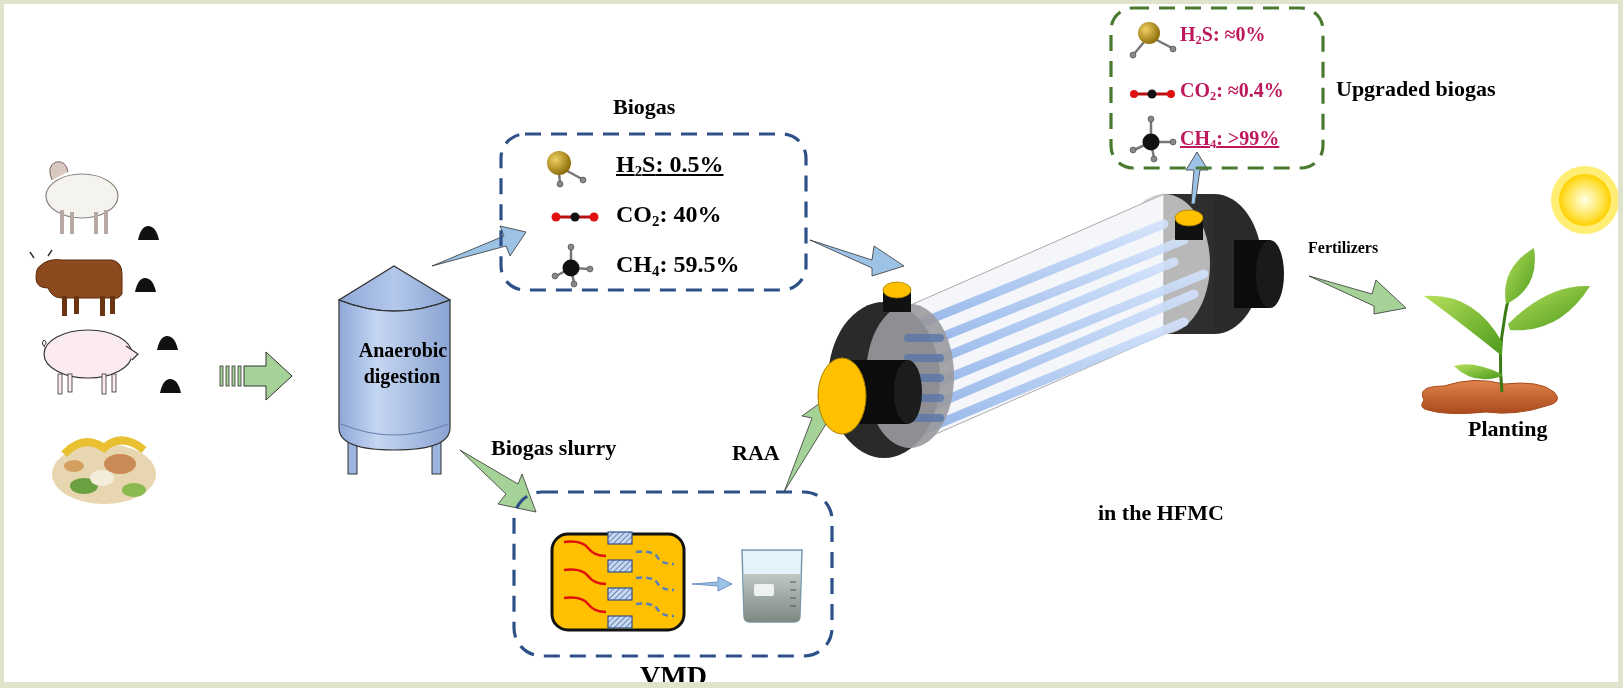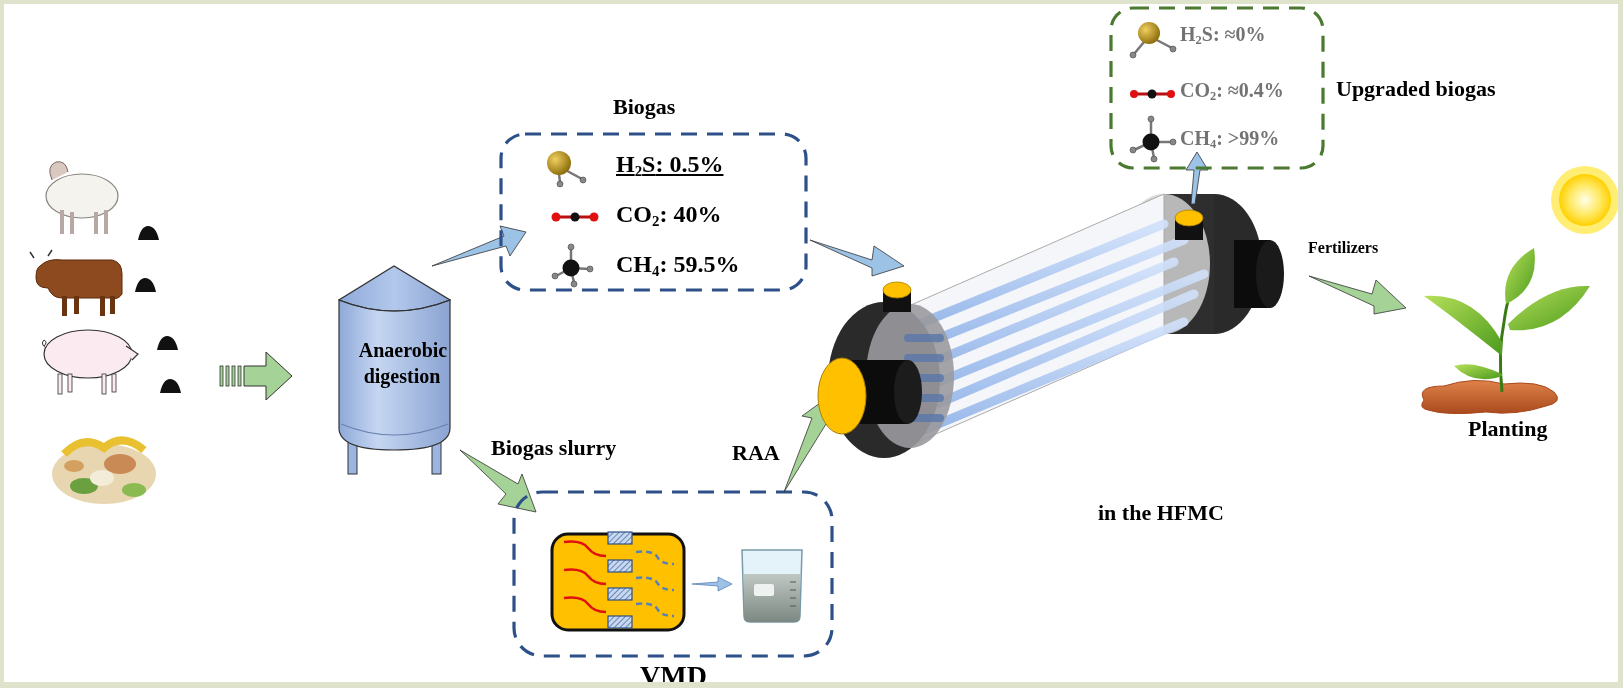--- a/index.html
+++ b/index.html
@@ -1,19 +1,19 @@
 <!DOCTYPE html>
 <html><head>
 <meta charset="utf-8">
 <style>
   html, body { margin: 0; padding: 0; }
   body { width: 1623px; height: 688px; background: #dfe3cc; position: relative; overflow: hidden; }
   #canvas { position: absolute; left: 4px; top: 4px; width: 1614px; height: 678px; background: #ffffff; overflow: hidden; }
   .lbl { position: absolute; font-family: "Liberation Serif", serif; font-weight: bold; color: #000; white-space: nowrap; line-height: 1; }
-  .red { color: #737373; }
+  .red { color: #be185d; }
   sub { font-size: 0.62em; vertical-align: -0.28em; line-height: 0; }
   svg.abs { position: absolute; left: 0; top: 0; }
 </style>
 </head>
 <body>
 
 <div id="canvas">
 
   <svg class="abs" width="1614" height="678" viewBox="0 0 1614 678">
     <defs>
@@ -280,20 +280,20 @@
   <div class="lbl" style="left:636px; top:658px; font-size:28px;">VMD</div>
 
   <div class="lbl" style="left:1094px; top:498px; font-size:22px;">in the HFMC</div>
 
   <div class="lbl red" style="left:1176px; top:20px; font-size:20px;">
     <span>H</span><sub>2</sub><span>S</span><span>: ≈0%</span>
   </div>
   <div class="lbl red" style="left:1176px; top:76px; font-size:20px;">
     <span>CO</span><sub>2</sub><span></span><span>: ≈0.4%</span>
   </div>
-  <div class="lbl red" style="left:1176px; top:124px; font-size:20px;">
+  <div class="lbl red" style="left:1176px; top:124px; font-size:20px;text-decoration:underline;">
     <span>CH</span><sub>4</sub><span></span><span>: &gt;99%</span>
   </div>
 
   <div class="lbl" style="left:1332px; top:74px; font-size:22px;">Upgraded biogas</div>
   <div class="lbl" style="left:1304px; top:236px; font-size:16px;text-align:right;">Fertilizers</div>
   <div class="lbl" style="left:1464px; top:414px; font-size:22px;">Planting</div>
 </div>
 
 </body></html>

